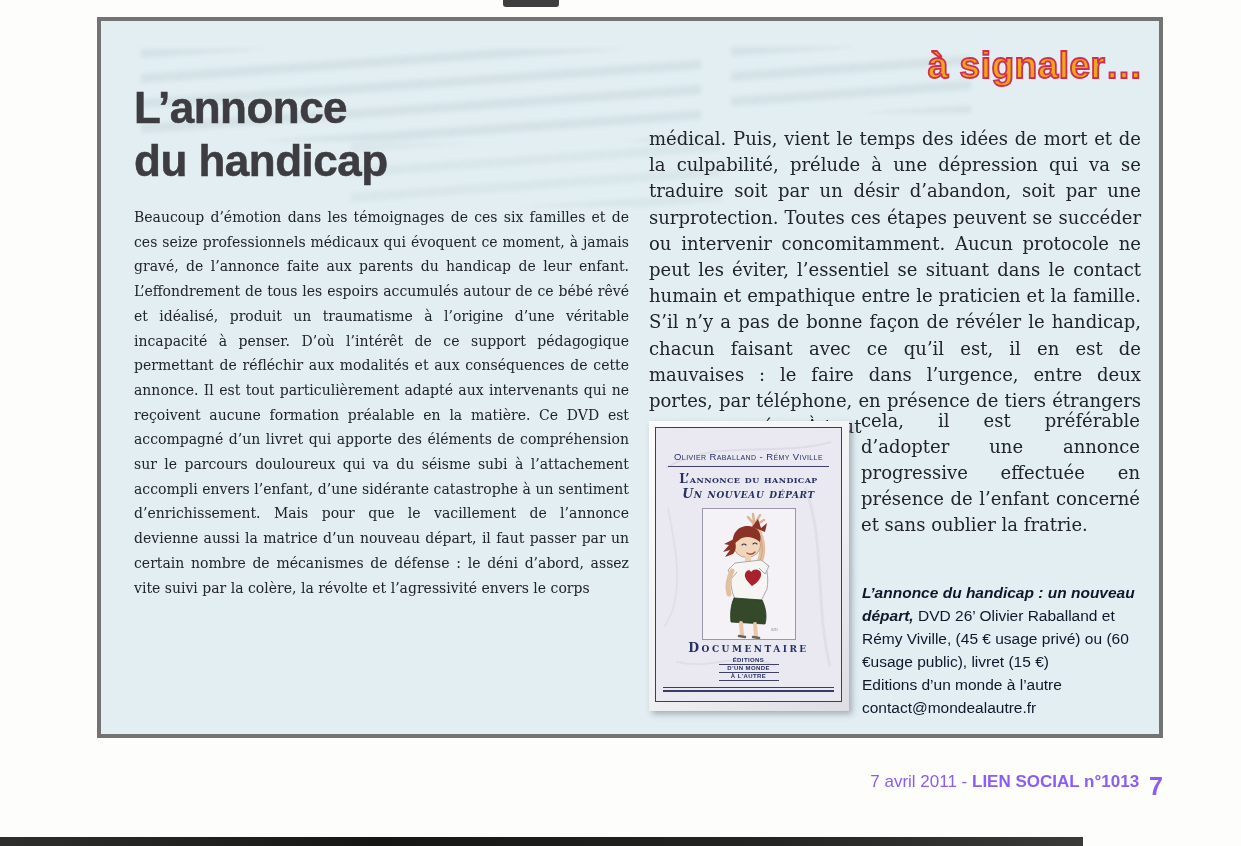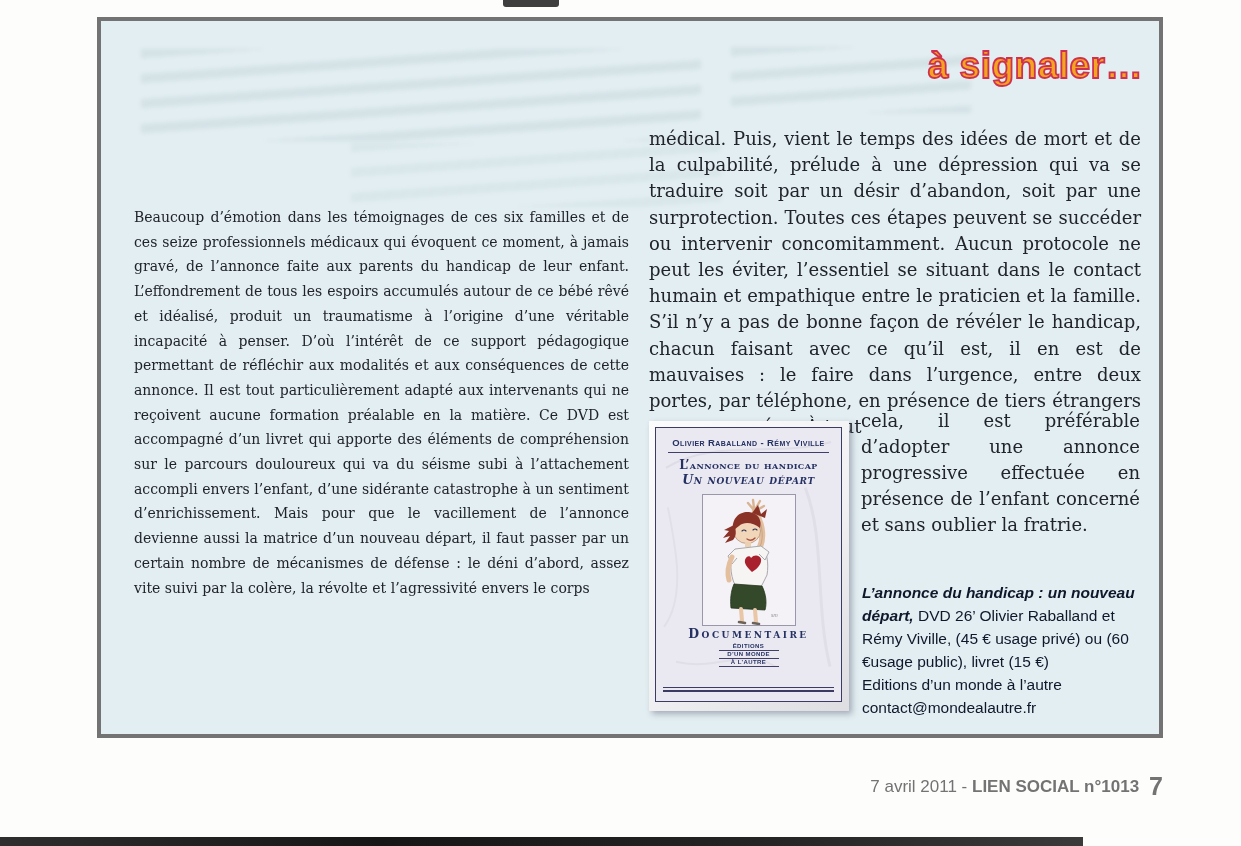--- a/index.html
+++ b/index.html
@@ -37,57 +37,59 @@
   .col-right-top{position:absolute;left:548px;top:105px;width:492px;font-size:18px;line-height:26.2px;}
   .col-right-wrap{position:absolute;left:760px;top:387px;width:279px;font-size:18px;line-height:26px;}
 
   
   .dvd-photo{position:absolute;left:548px;top:400px;width:200px;height:290px;
     background:linear-gradient(135deg,#fcfcfc 0%,#f1f1f3 55%,#dddde2 100%);
     box-shadow:3px 3px 6px rgba(90,90,110,.45);padding:6px 7px 9px 6px;}
   .dvd-cover{position:relative;width:100%;height:100%;background:#eae8f0;
     border:1px solid #3b3b63;text-align:center;color:var(--cover_navy);overflow:hidden;}
   .dvd-cover .sketch-bg{position:absolute;inset:0;opacity:.35;}
-  .cover-authors{margin-top:9px;font-size:9.5px;font-weight:bold;font-variant:small-caps;
+  .cover-authors{margin-top:23px;font-size:9.5px;font-weight:normal;font-variant:small-caps;
     letter-spacing:.4px;position:relative;text-align:center;}
   .cover-rule{height:1px;background:#3f3f68;margin:4px 12px 5px;position:relative;}
   .cover-title{font-family:"DejaVu Serif","Liberation Serif",serif;font-weight:bold;
     font-variant:small-caps;font-size:12px;letter-spacing:.4px;position:relative;}
   .cover-subtitle{font-family:"DejaVu Serif","Liberation Serif",serif;font-weight:bold;font-style:italic;
     font-variant:small-caps;font-size:12.5px;letter-spacing:.6px;position:relative;}
   .cover-artbox{position:relative;width:94px;height:132px;margin:7px auto 0;
     background:#f4f2f7;border:1px solid #9a97a8;}
   .cover-genre{margin-top:0;font-family:"DejaVu Serif","Liberation Serif",serif;font-weight:bold;
     font-variant:small-caps;font-size:12.5px;letter-spacing:2.5px;position:relative;}
   .cover-publisher{margin:2px auto 0;width:60px;font-size:6px;font-weight:bold;line-height:7px;
     text-transform:uppercase;letter-spacing:.4px;position:relative;}
   .cover-publisher div{border-bottom:.5px solid #3f3f68;}
   .cover-bottomlines{position:absolute;left:7px;right:7px;bottom:9px;height:5px;
     border-top:1px solid #3b3b63;border-bottom:2px solid #3b3b63;}
 
   .caption{position:absolute;left:761px;top:560px;width:281px;font-size:15.5px;line-height:23px;color:#0f172a;}
   .caption .cap-bold{font-weight:bold;font-style:italic;}
 
-  .page-footer{position:absolute;right:78px;top:772px;display:flex;align-items:center;color:#737373;font-size:17px;}
+  .page-footer{position:absolute;right:78px;top:772px;display:flex;align-items:flex-start;color:#8b5cf6;font-size:17px;}
   .page-footer .mag{font-weight:bold;white-space:pre;}
   .page-footer .date{white-space:pre;}
   .page-footer .pageno{font-weight:bold;font-size:25px;margin-left:10px;}
 </style>
 </head>
 <body>
 
 <div class="scan-artifact-top"></div>
 
 <div class="panel">
   <div class="ghost ghost1"></div>
   <div class="ghost ghost2"></div>
   <div class="ghost ghost3"></div>
 
   <div class="badge">à signaler…</div>
 
+  <h1 class="article-title"><span>L’annonce</span><br>
+    <span>du handicap</span></h1>
 
   <p class="serif-text col-left" lang="fr">Beaucoup d’émotion dans les témoignages de ces six familles et de ces seize professionnels médicaux qui évoquent ce moment, à jamais gravé, de l’annonce faite aux parents du handicap de leur enfant. L’effondrement de tous les espoirs accumulés autour de ce bébé rêvé et idéalisé, produit un traumatisme à l’origine d’une véritable incapacité à penser. D’où l’intérêt de ce support pédagogique permettant de réfléchir aux modalités et aux conséquences de cette annonce. Il est tout particulièrement adapté aux intervenants qui ne reçoivent aucune formation préalable en la matière. Ce DVD est accompagné d’un livret qui apporte des éléments de compréhension sur le parcours douloureux qui va du séisme subi à l’attachement accompli envers l’enfant, d’une sidérante catastrophe à un sentiment d’enrichissement. Mais pour que le vacillement de l’annonce devienne aussi la matrice d’un nouveau départ, il faut passer par un certain nombre de mécanismes de défense : le déni d’abord, assez vite suivi par la colère, la révolte et l’agressivité envers le corps</p>
   <p class="serif-text col-right-top" lang="fr">médical. Puis, vient le temps des idées de mort et de la culpabilité, prélude à une dépression qui va se traduire soit par un désir d’abandon, soit par une surprotection. Toutes ces étapes peuvent se succéder ou intervenir concomitamment. Aucun protocole ne peut les éviter, l’essentiel se situant dans le contact humain et empathique entre le praticien et la famille. S’il n’y a pas de bonne façon de révéler le handicap, chacun faisant avec ce qu’il est, il en est de mauvaises : le faire dans l’urgence, entre deux portes, par téléphone, en présence de tiers étrangers non concernés… À tout</p>
   <p class="serif-text col-right-wrap" lang="fr">cela, il est préférable d’adopter une annonce progressive effectuée en présence de l’enfant concerné et sans oublier la fratrie.</p>
 
   <div class="dvd-photo">
     <div class="dvd-cover">
       <svg class="sketch-bg" viewBox="0 0 186 262" preserveAspectRatio="none">
         <path d="M10,40 C60,10 120,30 176,14" fill="none" stroke="#c9c6d4" stroke-width="2"></path>
         <path d="M150,60 C170,110 160,180 175,240" fill="none" stroke="#cfccd8" stroke-width="3"></path>

